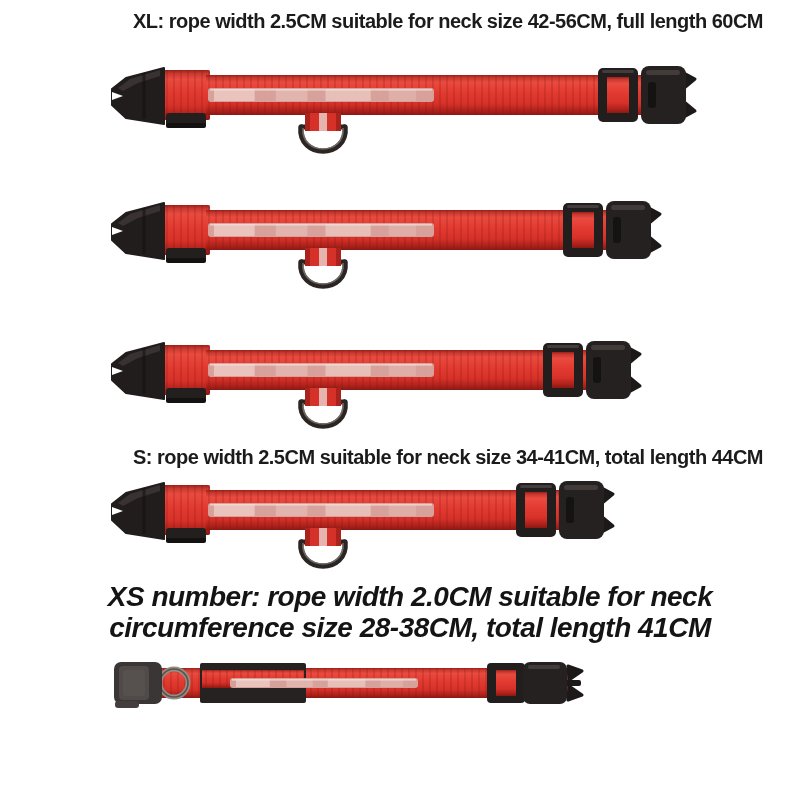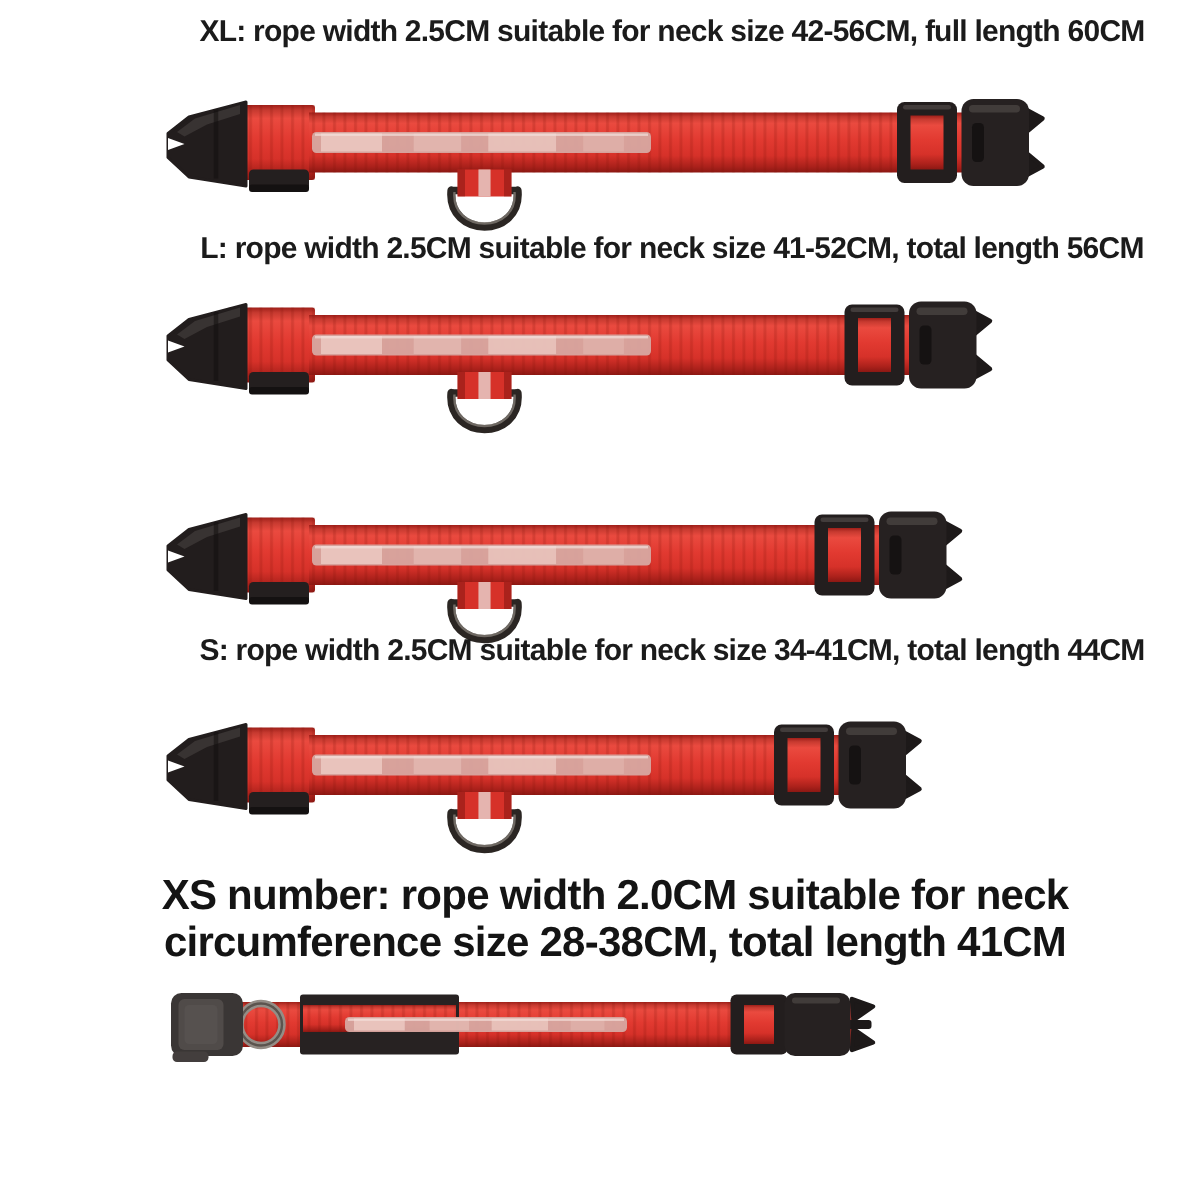--- a/index.html
+++ b/index.html
@@ -26,30 +26,31 @@
     position:absolute;
     left:0;width:780px;
     box-sizing:border-box;
     padding-left:40px;
     text-align:center;
     font-weight:700;
     font-size:28px;
     letter-spacing:-0.5px;
     line-height:1.12;
     color:#141414;
+    font-style:italic;
   }
   .collar{position:absolute;}
   .collar svg{display:block;}
   #label-xl{top:10px;}
   #collar-xl{left:108px;top:61px;}
   #label-l{top:155px;}
   #collar-l{left:108px;top:196px;}
   #label-m{top:300px;}
   #collar-m{left:108px;top:336px;}
-  #label-s{top:423px;}
+  #label-s{top:446px;}
   #collar-s{left:108px;top:476px;}
   #label-xs{top:581px;}
   #collar-xs{left:112px;top:657px;}
 </style>
 </head>
 <body>
 
 <div id="canvas">
 
   <div class="size-label" id="label-xl">XL: rope width 2.5CM suitable for neck size 42-56CM, full length 60CM</div>
@@ -115,21 +116,20 @@
     </g>
         <g>
       <polygon points="56,7 18,17 4,28 4,44 18,57 56,63" fill="#221d1d" stroke="#221d1d" stroke-width="2" stroke-linejoin="round"></polygon>
       <polygon points="4,31 15,35 4,39" fill="#ffffff"></polygon>
       <polygon points="52,9 22,18 10,27 15,30 30,22 52,15" fill="#4b4543" opacity="0.55"></polygon>
       <line x1="36" y1="12" x2="36" y2="58" stroke="#120f0f" stroke-width="3" opacity="0.55"></line>
     </g>
       </svg>
     </div>
 
-  <div class="size-label" id="label-l">L: rope width 2.5CM suitable for neck size 41-52CM, total length 56CM</div>
   <div class="collar" id="collar-l">
       <svg width="555" height="96" viewBox="0 0 555 96" xmlns="http://www.w3.org/2000/svg">
         <defs>
     <linearGradient id="grad-l" x1="0" y1="0" x2="0" y2="1">
       <stop offset="0" stop-color="#9f1f19"></stop>
       <stop offset="0.07" stop-color="#c73a30"></stop>
       <stop offset="0.18" stop-color="#ea4a3f"></stop>
       <stop offset="0.45" stop-color="#e23a31"></stop>
       <stop offset="0.72" stop-color="#d63129"></stop>
       <stop offset="0.9" stop-color="#ab211b"></stop>

